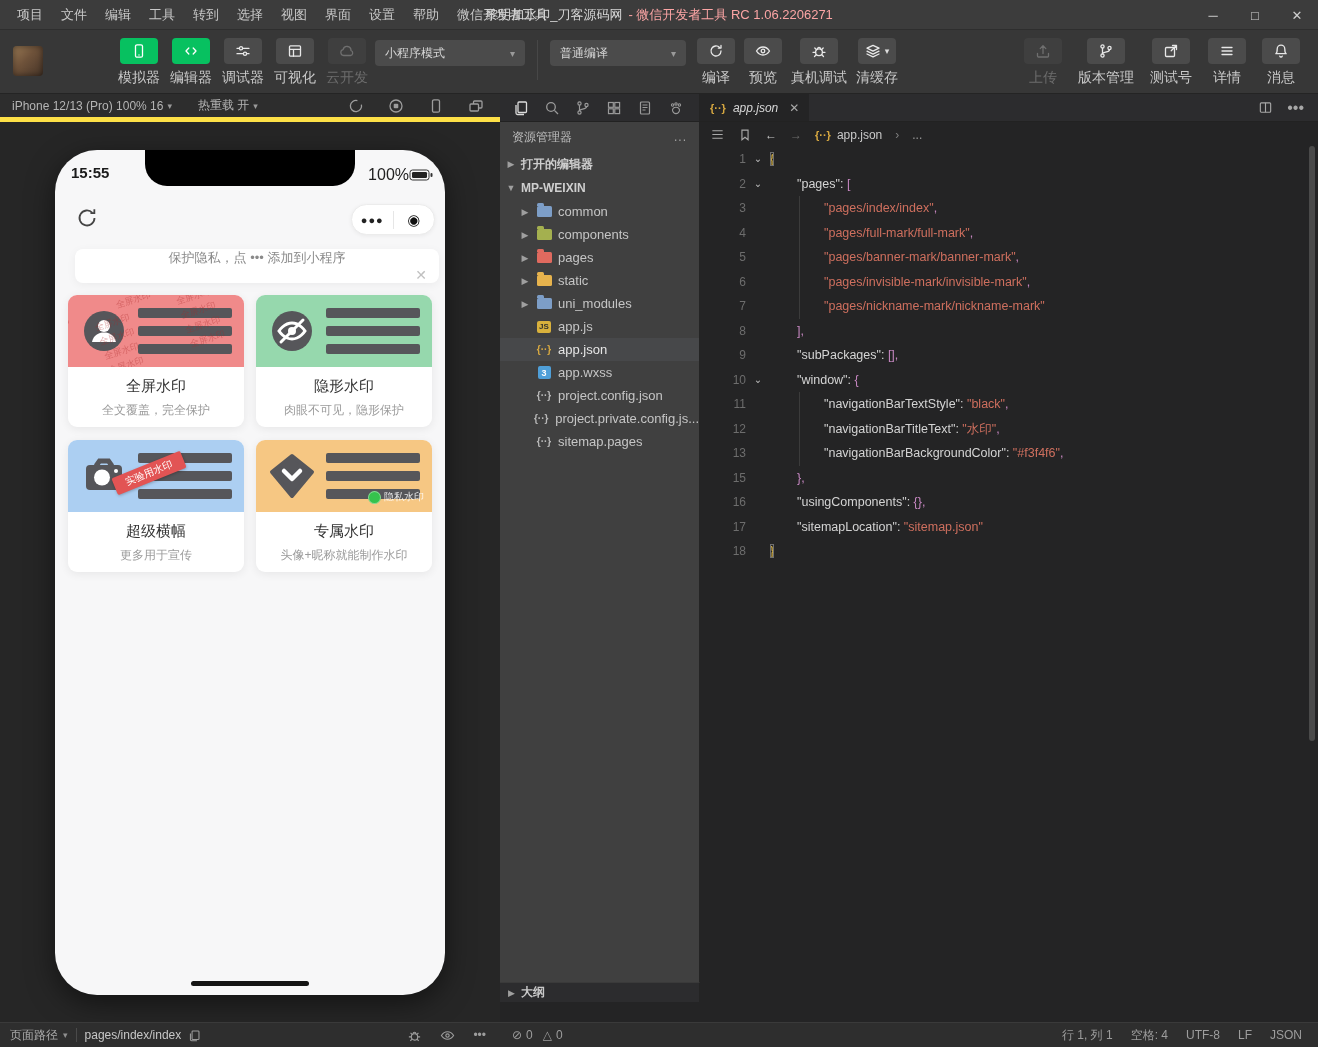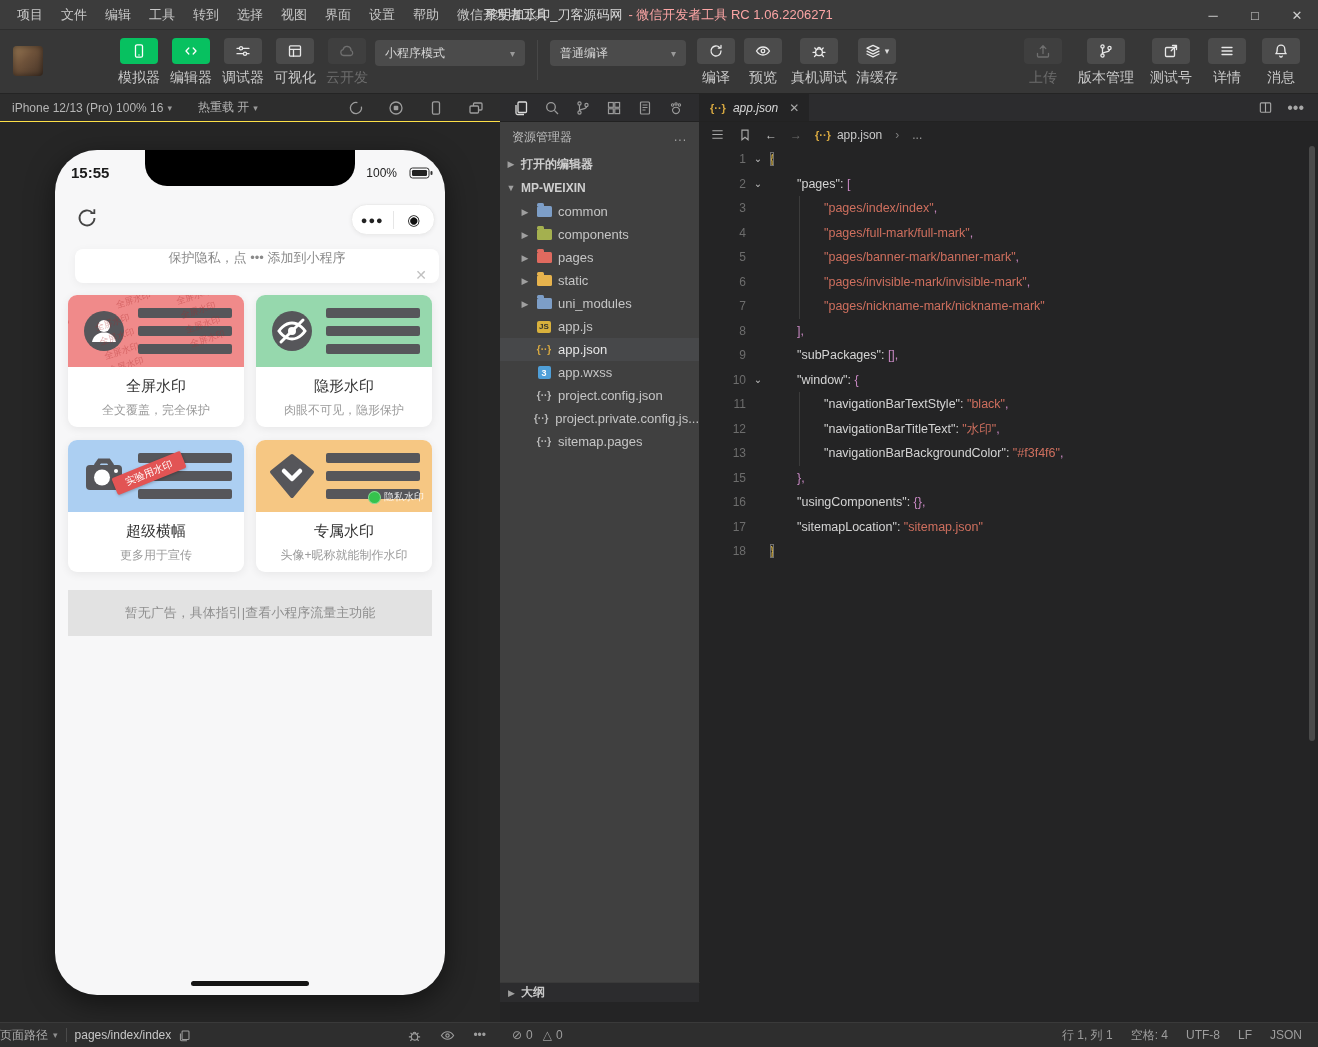--- a/index.html
+++ b/index.html
@@ -28,32 +28,32 @@
   .tbtn.disabled .tlabel{color:#6c6c6c;}
   .dd{position:absolute;top:10px;height:26px;border-radius:4px;background:#4b4b4b;display:flex;align-items:center;padding:0 10px;font-size:12px;color:#d6d6d6;}
   .dd .caret{margin-left:auto;color:#9a9a9a;font-size:10px;padding-left:10px;}
   .vsep{position:absolute;top:10px;width:1px;height:40px;background:#474747;}
   .cgroup{position:absolute;left:697px;top:8px;display:flex;gap:9px;}
   .rgroup{position:absolute;right:18px;top:8px;display:flex;gap:16px;}
   .tico .mini-caret{font-size:9px;color:#ddd;margin-left:4px;}
 
   
   .simpanel{position:absolute;left:0;top:94px;width:500px;bottom:0;background:#262626;}
-  .simbar{position:absolute;left:0;top:0;width:100%;height:28px;background:#2d2d2d;display:flex;align-items:center;font-size:12px;color:#b5b5b5;border-bottom:1px solid #fde047;}
+  .simbar{position:absolute;left:0;top:0;width:100%;height:28px;background:#2d2d2d;display:flex;align-items:center;font-size:12px;color:#b5b5b5;border-bottom:5px solid #fde047;}
   .simbar .dev{padding-left:12px;display:flex;align-items:center;gap:4px;}
   .simbar .hot{margin-left:26px;display:flex;align-items:center;gap:4px;}
   .simbar .caret{font-size:9px;color:#9a9a9a;}
   .simbar-icons{margin-left:auto;display:flex;gap:24px;padding-right:16px;color:#9d9d9d;}
   .stage{position:absolute;left:0;top:28px;right:0;bottom:25px;background:#262626;}
 
   
   .phone{position:absolute;left:55px;top:28px;width:390px;height:845px;background:#f7f7f8;border-radius:42px;box-shadow:0 8px 28px rgba(0,0,0,.5);overflow:hidden;}
   .notch{position:absolute;left:90px;top:0;width:210px;height:36px;background:#000;border-radius:0 0 22px 22px;}
   .ptime{position:absolute;left:16px;top:14px;font-size:15px;font-weight:700;color:#1b1b1b;}
-  .pbat{position:absolute;right:12px;top:16px;display:flex;align-items:center;gap:12px;font-size:12px;color:#222;}
+  .pbat{position:absolute;right:12px;top:16px;display:flex;align-items:center;gap:0;font-size:16px;color:#222;}
   .prefresh{position:absolute;left:20px;top:56px;width:26px;height:26px;color:#454545;}
   .capsule{position:absolute;right:10px;top:54px;width:84px;height:31px;background:#fff;border:1px solid #ececec;border-radius:16px;display:flex;align-items:center;box-shadow:0 1px 4px rgba(0,0,0,.06);}
   .capsule .dots{flex:1;text-align:center;color:#222;font-size:11px;letter-spacing:1px;font-weight:700;}
   .capsule .cdiv{width:1px;height:18px;background:#e6e6e6;}
   .capsule .target{flex:1;text-align:center;color:#111;font-size:15px;line-height:15px;}
   .pbanner{position:absolute;left:20px;top:99px;width:364px;height:34px;background:#fff;border-radius:8px;box-shadow:0 2px 10px rgba(0,0,0,.05);display:flex;align-items:center;padding:0 12px;font-size:13px;color:#8a8a8a;flex-direction:column;}
   .pbanner .bx{margin-left:auto;color:#c0c0c0;font-size:14px;}
   .cards{position:absolute;left:13px;top:145px;width:364px;display:flex;flex-wrap:wrap;gap:13px 12px;}
   .card{width:176px;height:132px;border-radius:9px;background:#fff;box-shadow:0 2px 10px rgba(0,0,0,.07);overflow:hidden;position:relative;}
   .cimg{position:relative;height:72px;display:flex;align-items:center;padding:0 12px;gap:10px;overflow:hidden;}
@@ -62,21 +62,21 @@
   .ctitle{text-align:center;font-size:15px;color:#333;margin-top:10px;}
   .csub{text-align:center;font-size:12px;color:#9b9b9b;margin-top:6px;}
   .ribbon{position:absolute;left:44px;top:24px;transform:rotate(-22deg);background:#e25454;color:#fff;font-size:10px;padding:2px 12px;border-radius:2px;box-shadow:0 1px 3px rgba(0,0,0,.25);white-space:nowrap;}
   .wmark{position:absolute;left:-30px;top:-12px;width:260px;transform:rotate(-18deg);font-size:9px;line-height:15px;color:rgba(170,40,40,.38);word-spacing:14px;pointer-events:none;}
   .cbadge{position:absolute;right:8px;bottom:8px;display:flex;align-items:center;gap:3px;font-size:10px;color:rgba(255,255,255,.85);}
   .cbadge .gdot{width:13px;height:13px;border-radius:50%;background:#35c24d;display:inline-block;box-shadow:0 0 0 1px rgba(255,255,255,.4) inset;}
   .adbar{position:absolute;left:13px;top:440px;width:364px;height:46px;background:#e2e2e2;display:flex;align-items:center;justify-content:center;font-size:13px;color:#8f8f8f;}
   .homebar{position:absolute;left:50%;transform:translateX(-50%);bottom:9px;width:118px;height:5px;border-radius:3px;background:#141414;}
 
   .simbottom{position:absolute;left:0;bottom:0;width:100%;height:25px;background:#2e2e2e;border-top:1px solid #3a3a3a;display:flex;align-items:center;font-size:12px;color:#a9a9a9;}
-  .simbottom .pl{padding-left:0;display:flex;align-items:center;gap:5px;}
+  .simbottom .pl{padding-left:10px;display:flex;align-items:center;gap:5px;}
   .simbottom .div{width:1px;height:14px;background:#4a4a4a;margin:0 8px;}
   .simbottom .pv{color:#c7c7c7;}
   .simbottom-icons{margin-left:auto;display:flex;gap:18px;padding-right:14px;color:#9d9d9d;}
 
   
   .edpanel{position:absolute;left:500px;top:94px;right:0;bottom:0;background:#242425;}
   .tabstrip{position:absolute;left:0;top:0;width:100%;height:28px;background:#2c2c2e;display:flex;align-items:stretch;border-bottom:1px solid #222;}
   .acticons{width:200px;display:flex;align-items:center;gap:15px;padding:0 13px;color:#9a9a9a;border-right:1px solid #242424;}
   .acticons .ai:first-child{color:#dcdcdc;}
   .tab{display:flex;align-items:center;gap:7px;background:#242425;padding:0 10px;font-size:12px;color:#d8d8d8;}
@@ -433,21 +433,20 @@
                   <div class="cbar"></div>
                   <div class="cbar"></div>
                   <div class="cbar"></div>
                 </div>
                 <div class="cbadge"><span class="gdot"></span>隐私水印</div>
               </div>
               <div class="ctitle">专属水印</div>
               <div class="csub">头像+昵称就能制作水印</div>
             </div>
           </div>
-        <div class="adbar">暂无广告，具体指引|查看小程序流量主功能</div>
         <div class="homebar"></div>
       </div>
     </div>
 
     <div class="simbottom">
       <span class="pl">
           <span>页面路径</span>
           <span class="caret" style="font-size:9px;color:#8f8f8f;">▾</span>
         </span>
       <span class="div"></span>

